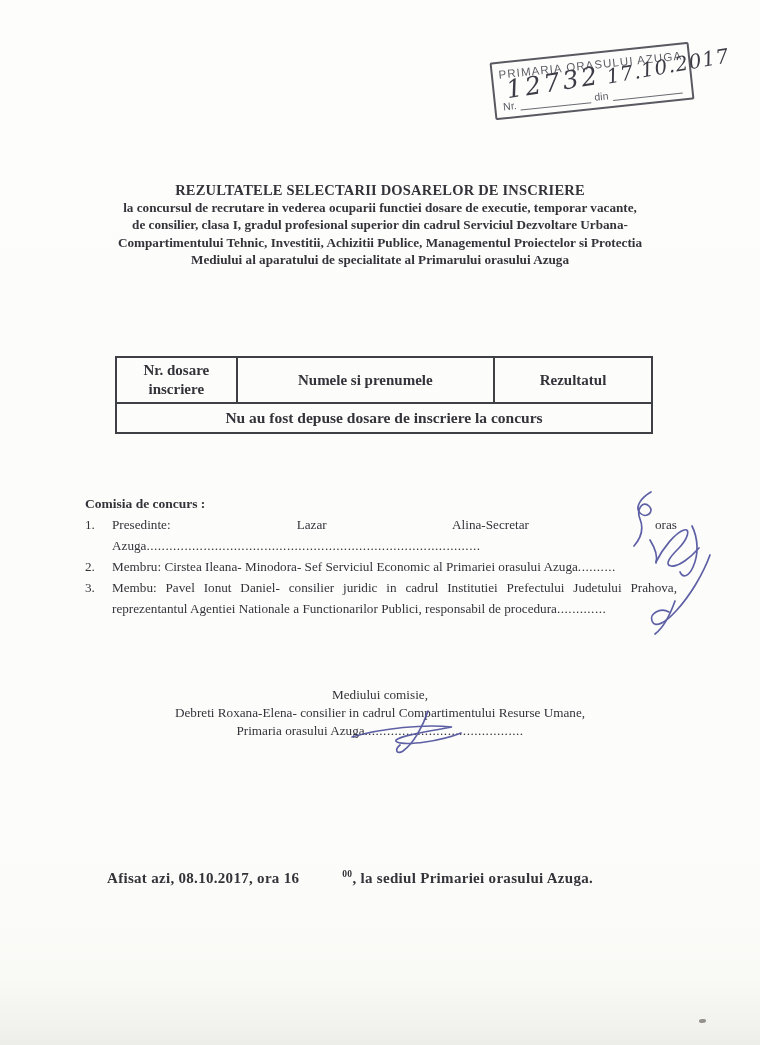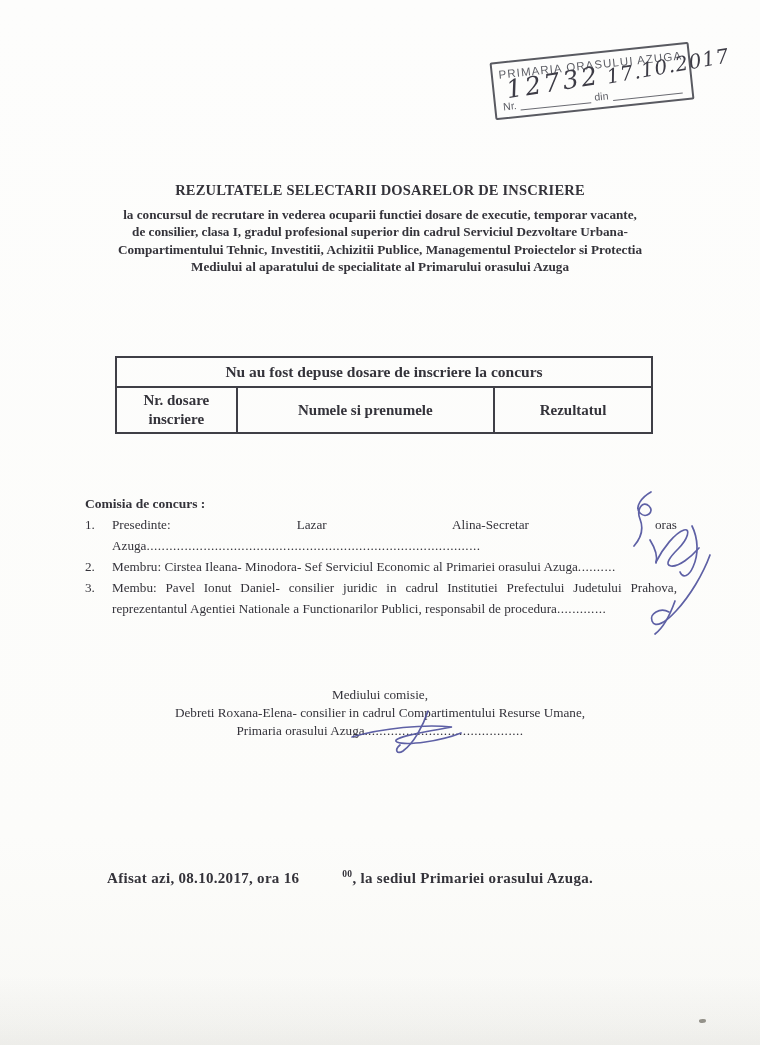--- a/index.html
+++ b/index.html
@@ -58,21 +58,21 @@
     font-size: 20px; letter-spacing: 1px;
     transform: rotate(-4deg);
   }
   
   .title-block {
     position: absolute; left: 60px; top: 182px; width: 640px;
     text-align: center;
   }
   .title-heading {
     font-size: 14.5px; font-weight: bold; letter-spacing: 0.2px;
-    margin-bottom: 7px;
+    margin-bottom: 0;
   }
   .title-line {
     font-size: 13.2px; font-weight: bold; line-height: 17.3px;
   }
   
   .results-table {
     position: absolute; left: 115px; top: 356px; width: 538px;
     border-collapse: collapse;
   }
   .results-table td {
@@ -142,26 +142,26 @@
     <div class="title-heading">REZULTATELE SELECTARII DOSARELOR DE INSCRIERE</div>
     <div class="title-line">la concursul de recrutare in vederea ocuparii functiei dosare de executie, temporar vacante,</div>
     <div class="title-line">de consilier, clasa I, gradul profesional superior din cadrul Serviciul Dezvoltare Urbana-</div>
     <div class="title-line">Compartimentului Tehnic, Investitii, Achizitii Publice, Managementul Proiectelor si Protectia</div>
     <div class="title-line">Mediului al aparatului de specialitate al Primarului orasului Azuga</div>
   </div>
 
   <table class="results-table">
     <tbody>
         <tr>
-      <td class="empty-row-cell" colspan="3">Nu au fost depuse dosare de inscriere la concurs</td>
-    </tr>
-    <tr>
       <td class="th-cell col-nr">Nr. dosare inscriere</td>
       <td class="th-cell col-name">Numele si prenumele</td>
       <td class="th-cell col-result">Rezultatul</td>
+    </tr>
+    <tr>
+      <td class="empty-row-cell" colspan="3">Nu au fost depuse dosare de inscriere la concurs</td>
     </tr>
   </tbody>
     </table>
 
   <div class="commission">
     <div class="commission-heading">Comisia de concurs :</div>
     <div class="member">
       <span class="member-num">1.</span>
       <span class="member-text"><span>Presedinte: Lazar Alina-Secretar oras Azuga</span><span class="dots">........................................................................................</span></span>
     </div>

